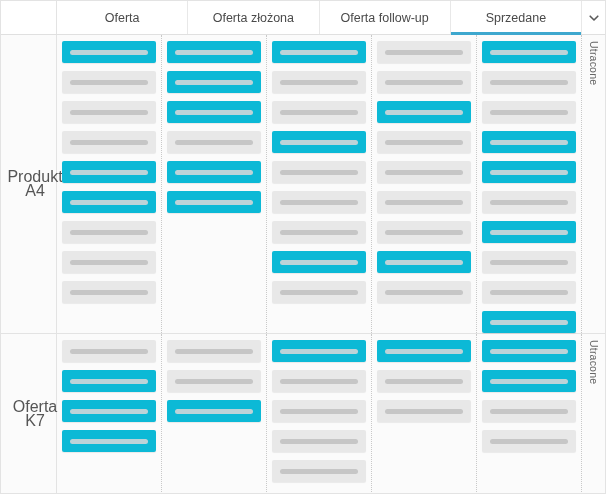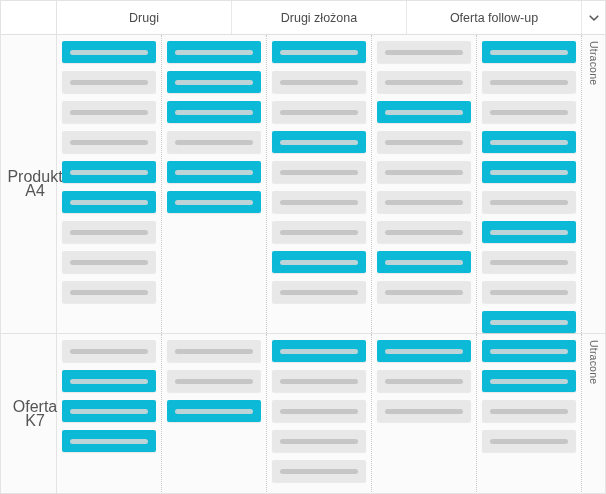--- a/index.html
+++ b/index.html
@@ -170,27 +170,30 @@
 </style>
 </head>
 <body>
 
 <div class="board">
 
   <div class="board-header">
     <div class="header-corner"></div>
     <div class="header-cols">
         <div class="header-cell">
-          <span>Drugi</span>
+          <span>Oferta</span>
         </div>
         <div class="header-cell">
-          <span>Drugi złożona</span>
+          <span>Oferta złożona</span>
         </div>
         <div class="header-cell">
           <span>Oferta follow-up</span>
+        </div>
+        <div class="header-cell active">
+          <span>Sprzedane</span>
         </div>
       </div>
     <div class="header-chevron">
       <svg width="12" height="12" viewBox="0 0 12 12" aria-hidden="true">
         <path d="M2.2 4.2 L6 8 L9.8 4.2" fill="none" stroke="#5a5a5a" stroke-width="1.6" stroke-linecap="round" stroke-linejoin="round"></path>
       </svg>
     </div>
   </div>
 
   <div class="board-body">

